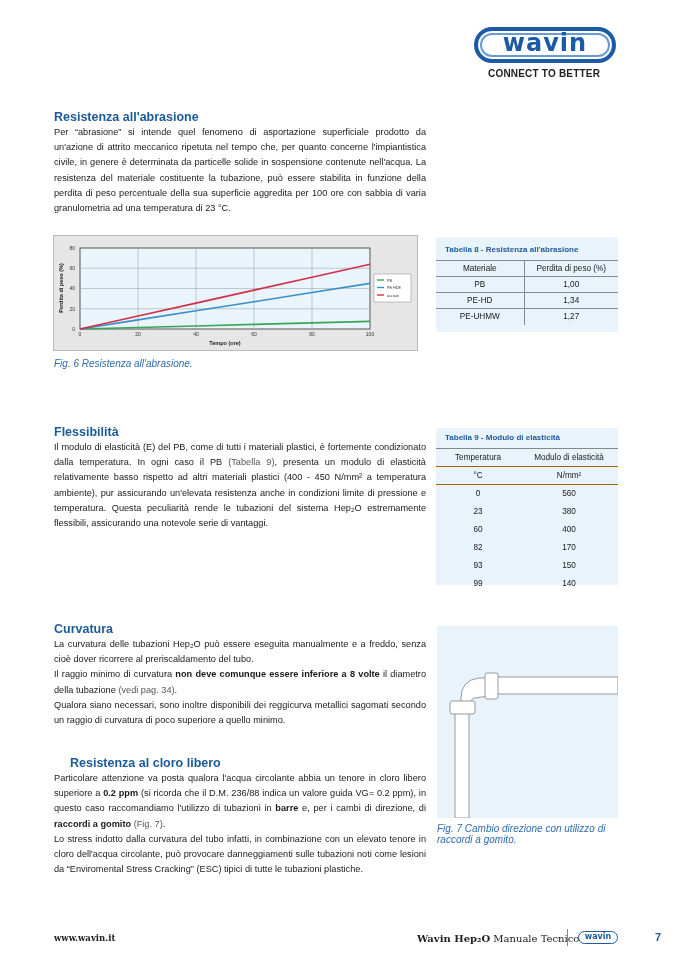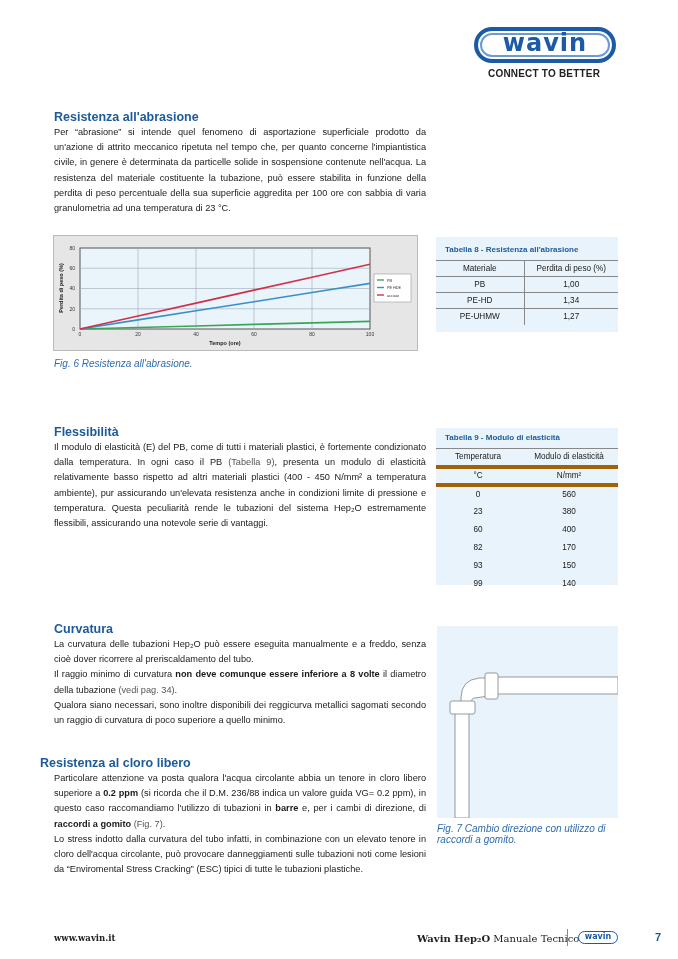--- a/index.html
+++ b/index.html
@@ -16,21 +16,21 @@
   .fig-cap { position: absolute; font-size: 10px; font-style: italic; color: #2e6bb0; line-height: 11px; }
   .table-box { position: absolute; background: #e8f3fb; }
   .tbl-title { position: absolute; font-size: 8px; font-weight: bold; color: #1c5a9a; }
   table { border-collapse: collapse; position: absolute; font-size: 8.2px; color: #1a1a1a; }
   td, th { text-align: center; font-weight: normal; }
   .t8 th, .t8 td { height: 16px; }
   .t8 tr { border-bottom: 1px solid #888; }
   .t8 tr:first-child { border-top: 1px solid #888; }
   .t8 td:first-child, .t8 th:first-child { border-right: 1px solid #888; }
   .t9 th, .t9 td { height: 18px; }
-  .t9 thead tr { border-bottom: 4px solid #a16207; }
+  .t9 thead tr { border-bottom: 1px solid #a16207; }
   .t9 thead tr:first-child { border-top: 1px solid #888; }
   .footer-url { left: 54px; top: 933px; font-family: "DejaVu Serif", serif; font-size: 8.5px; font-weight: bold; color: #222; }
   .footer-title { left: 417px; top: 933px; font-size: 10px; color: #222; font-family: "DejaVu Serif", serif; }
   .footer-title b { font-weight: bold; }
   .footer-sep { left: 567px; top: 929px; width: 1px; height: 17px; background: #888; }
   .footer-logo { left: 578px; top: 931px; width: 40px; height: 13px; border: 1.5px solid #1d5aa6; border-radius: 7px; font-size: 8px; font-weight: bold; color: #1d5aa6; text-align: center; line-height: 10px; font-family: "DejaVu Sans", sans-serif; }
   .page-num { left: 655px; top: 931px; font-size: 11px; font-weight: bold; color: #1c5a9a; }
 </style>
 </head>
 <body>
@@ -159,21 +159,21 @@
   </table>
 </div>
 
 <h2 style="left:54px; top:622px;">Curvatura</h2>
 <div class="para" style="left:54px; top:637px; width:372px;">
   <p>La curvatura delle tubazioni Hep₂O può essere eseguita manualmente e a freddo, senza cioè dover ricorrere al preriscaldamento del tubo.</p>
   <p><span>Il raggio minimo di curvatura </span><b>non deve comunque essere inferiore a 8 volte</b><span> il diametro della tubazione </span><span class="ref">(vedi pag. 34)</span><span>.</span></p>
   <p>Qualora siano necessari, sono inoltre disponibili dei reggicurva metallici sagomati secondo un raggio di curvatura di poco superiore a quello minimo.</p>
 </div>
 
-<h2 style="left:40px; top:756px;">Resistenza al cloro libero</h2>
+<h2 style="left:70px; top:756px;">Resistenza al cloro libero</h2>
 <div class="para" style="left:54px; top:771px; width:372px;">
   <p><span>Particolare attenzione va posta qualora l'acqua circolante abbia un tenore in cloro libero superiore a </span><b>0.2 ppm</b><span> (si ricorda che il D.M. 236/88 indica un valore guida VG= 0.2 ppm), in questo caso raccomandiamo l'utilizzo di tubazioni in </span><b>barre</b><span> e, per i cambi di direzione, di </span><b>raccordi a gomito</b><span class="ref"> (Fig. 7)</span><span>.</span></p>
   <p>Lo stress indotto dalla curvatura del tubo infatti, in combinazione con un elevato tenore in cloro dell'acqua circolante, può provocare danneggiamenti sulle tubazioni noti come lesioni da “Enviromental Stress Cracking” (ESC) tipici di tutte le tubazioni plastiche.</p>
 </div>
 
 <div class="abs" style="left:437px; top:626px; width:181px; height:192px; background:#e8f3fb;">
   <svg width="181" height="192" viewBox="0 0 181 192">
     <g fill="#fff" stroke="#8a8f94" stroke-width="0.9">
       <rect x="60" y="51" width="121" height="17"></rect>
       <rect x="18" y="80" width="14" height="112"></rect>

